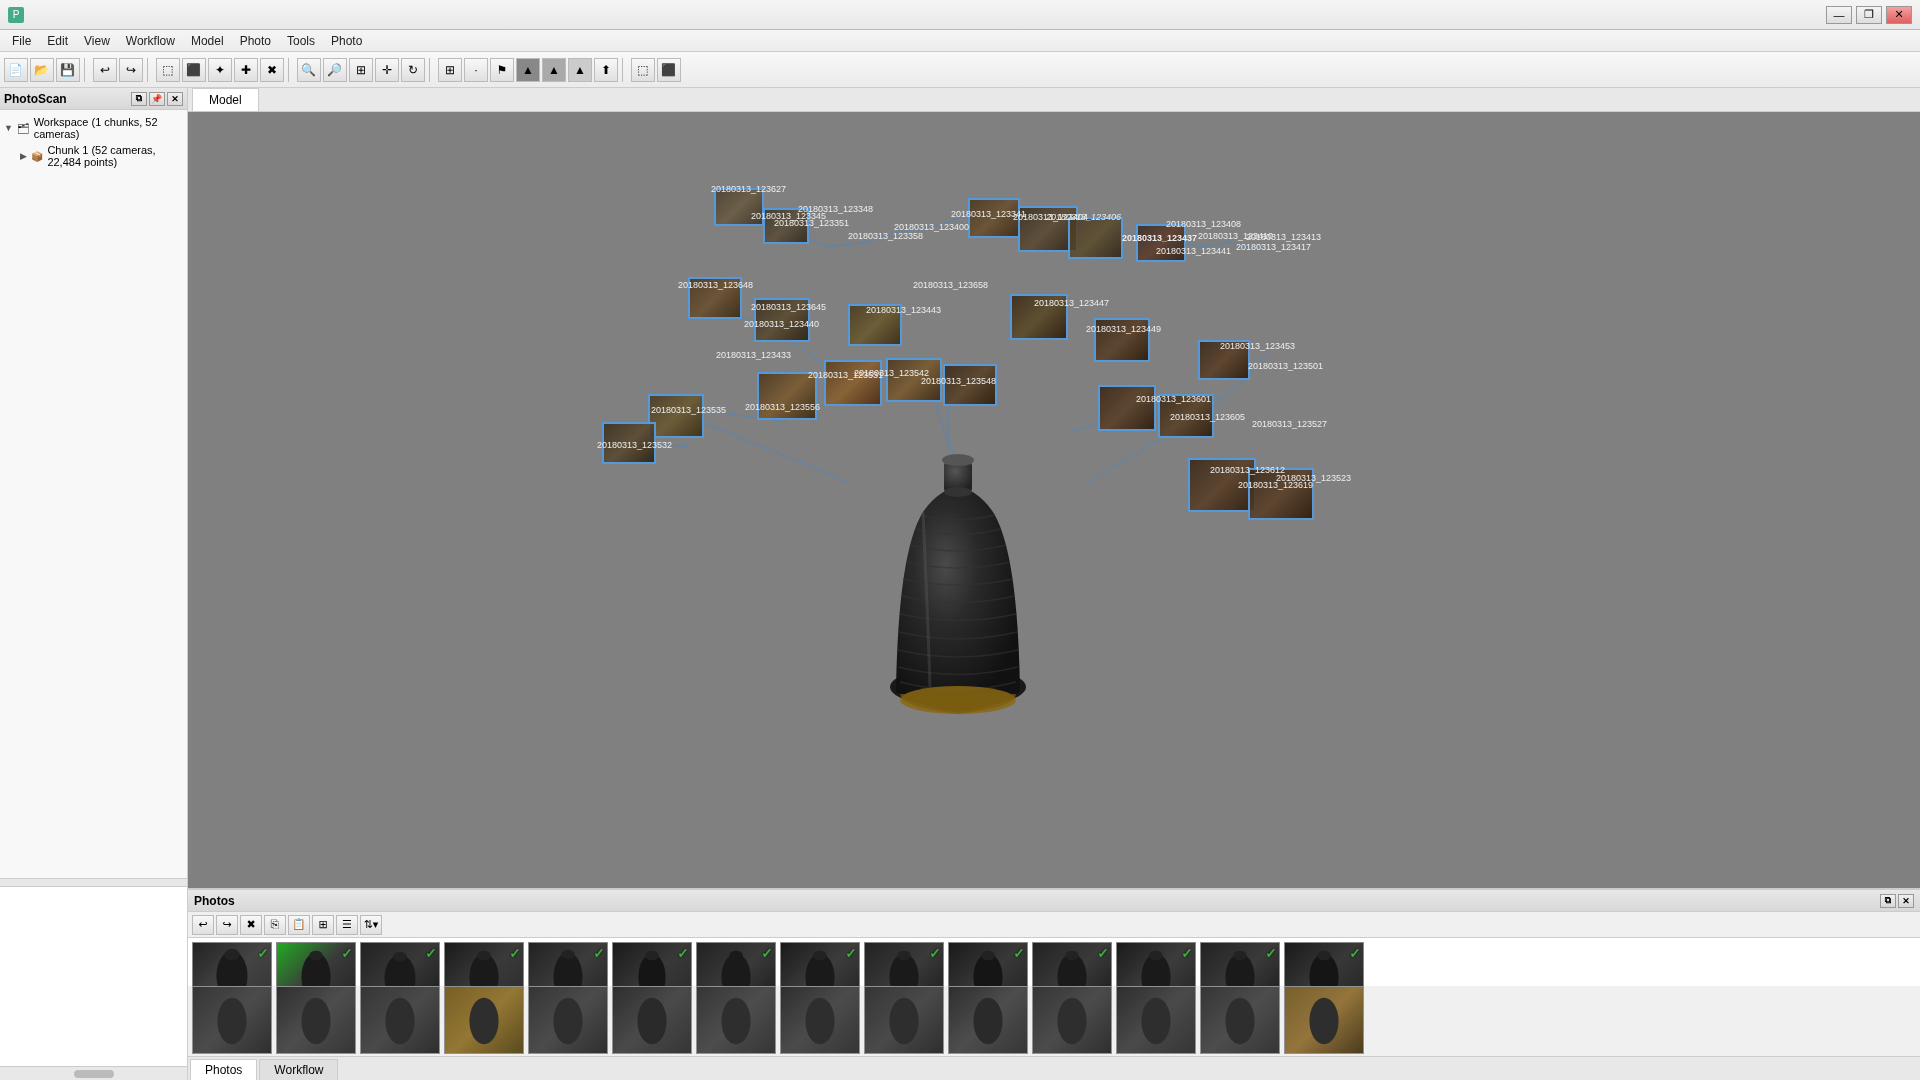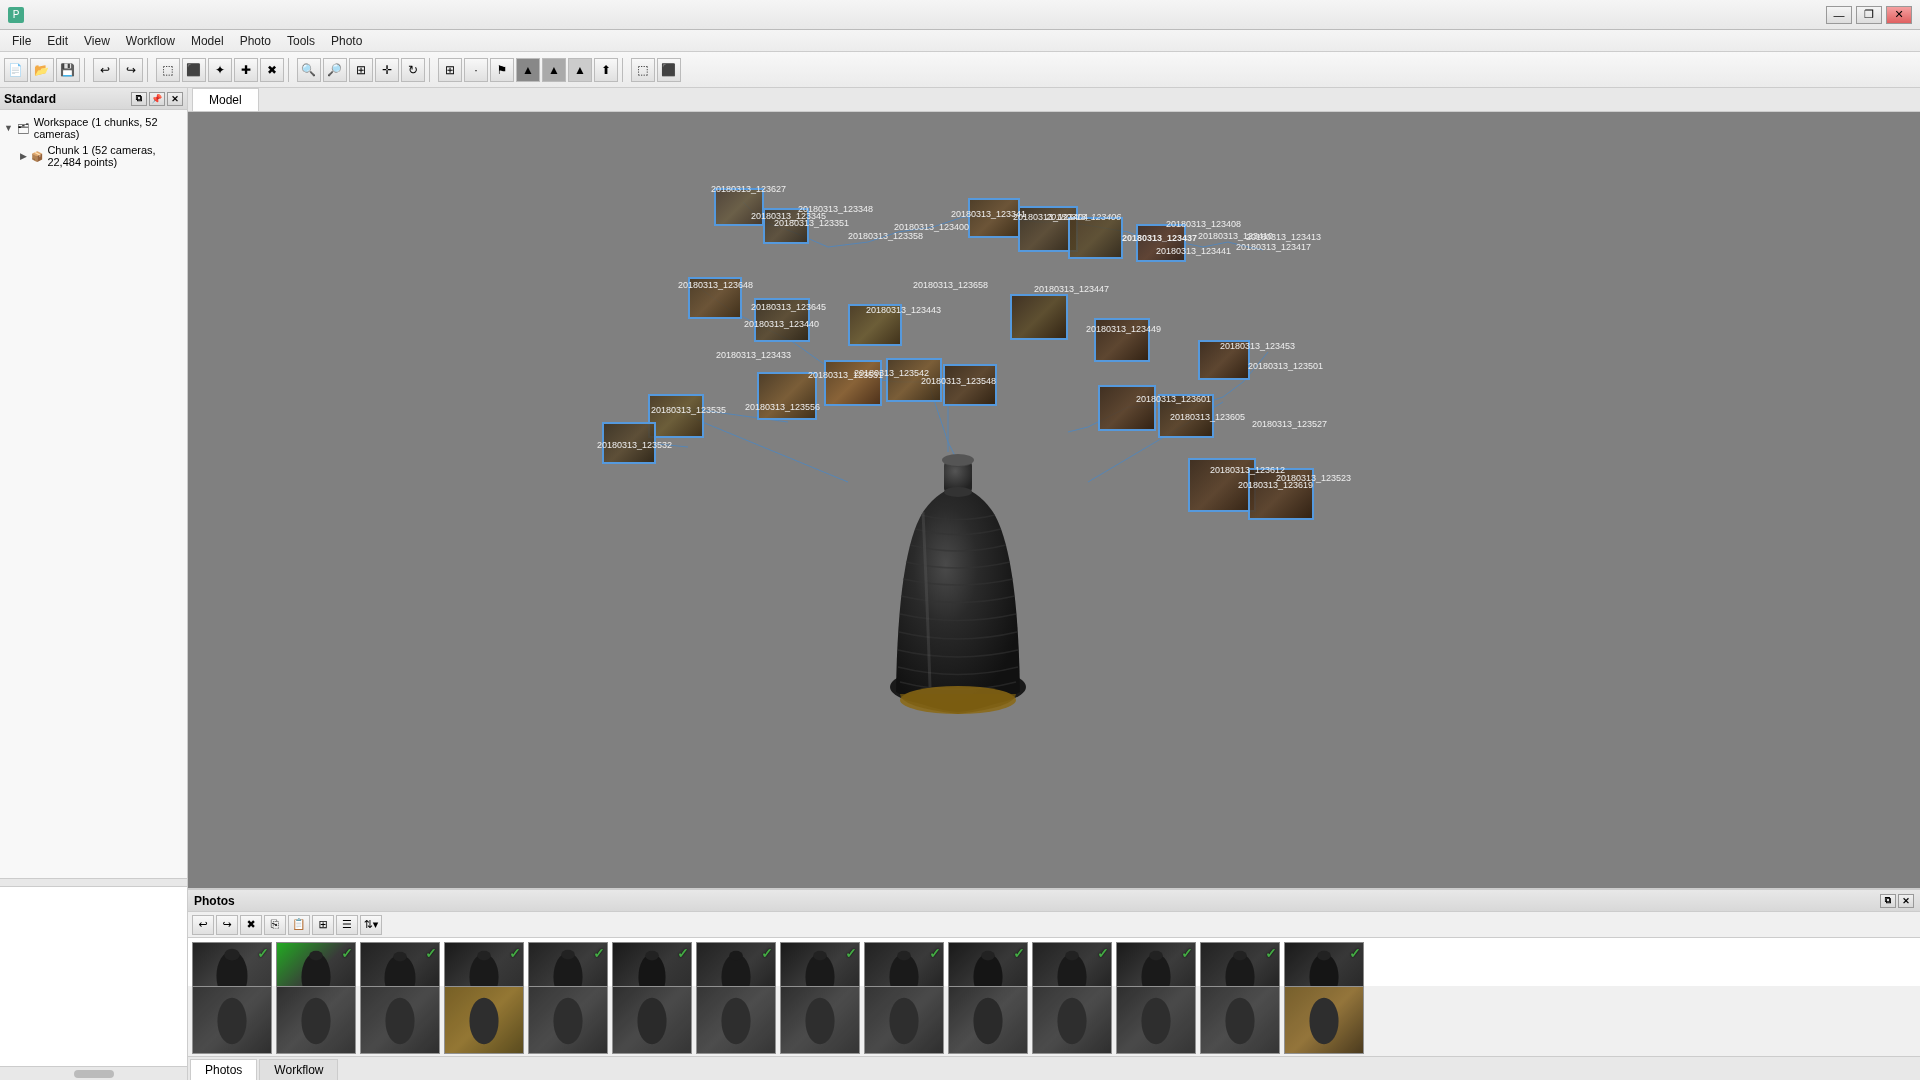--- a/index.html
+++ b/index.html
@@ -313,21 +313,21 @@
   <div class="tb-btn">⬆</div>
   <div class="tb-sep"></div>
   <div class="tb-btn">⬚</div>
   <div class="tb-btn">⬛</div>
 </div>
 
 <div id="main-area">
 
   <div id="left-panel">
     <div id="workspace-header">
-      <span>Standard</span>
+      <span>PhotoScan</span>
       <div class="ws-header-btns">
         <div class="ws-small-btn">⧉</div>
         <div class="ws-small-btn">📌</div>
         <div class="ws-small-btn">✕</div>
       </div>
     </div>
     <div id="workspace-tree">
       <div class="tree-item">
         <span class="tree-arrow">▼</span>
         <span class="tree-icon">🗂</span>
@@ -455,21 +455,21 @@
       <span class="cam-label" style="left:978px;top:107px;">20180313_123408</span>
       <span class="cam-label" style="left:1058px;top:120px;">20180313_123413</span>
       <span class="cam-label" style="left:1048px;top:130px;text-align:center;">20180313_123417</span>
       <span class="cam-label" style="left:1010px;top:119px;">20180313_123410</span>
       <span class="cam-label" style="left:968px;top:134px;">20180313_123441</span>
       <span class="cam-label" style="left:934px;top:121px;font-weight:bold;">20180313_123437</span>
       <span class="cam-label" style="left:490px;top:168px;">20180313_123648</span>
       <span class="cam-label" style="left:563px;top:190px;">20180313_123645</span>
       <span class="cam-label" style="left:725px;top:168px;">20180313_123658</span>
       <span class="cam-label" style="left:678px;top:193px;">20180313_123443</span>
-      <span class="cam-label" style="left:846px;top:172px;">20180313_123447</span>
+      <span class="cam-label" style="left:846px;top:186px;">20180313_123447</span>
       <span class="cam-label" style="left:898px;top:212px;">20180313_123449</span>
       <span class="cam-label" style="left:1032px;top:229px;">20180313_123453</span>
       <span class="cam-label" style="left:1060px;top:249px;">20180313_123501</span>
       <span class="cam-label" style="left:556px;top:207px;">20180313_123440</span>
       <span class="cam-label" style="left:528px;top:238px;">20180313_123433</span>
       <span class="cam-label" style="left:620px;top:258px;">20180313_123531</span>
       <span class="cam-label" style="left:733px;top:264px;">20180313_123548</span>
       <span class="cam-label" style="left:666px;top:256px;">20180313_123542</span>
       <span class="cam-label" style="left:557px;top:290px;">20180313_123556</span>
       <span class="cam-label" style="left:463px;top:293px;">20180313_123535</span>

